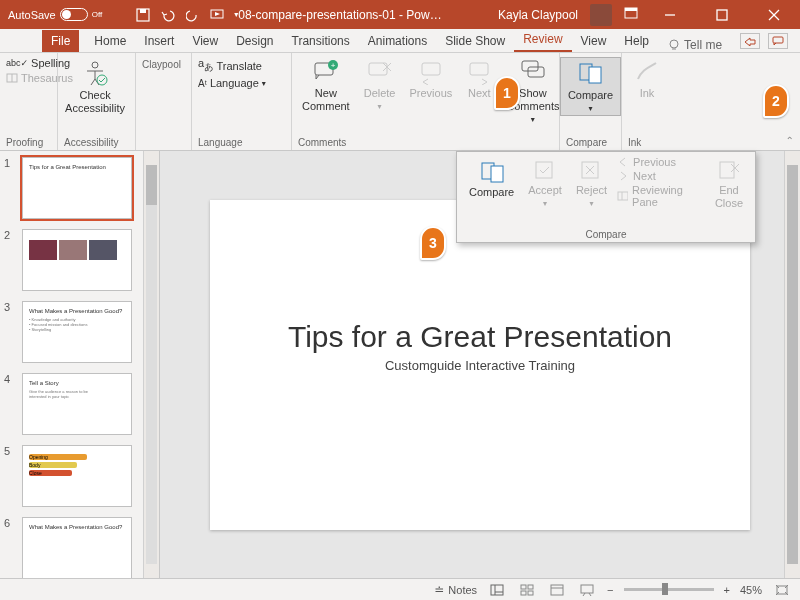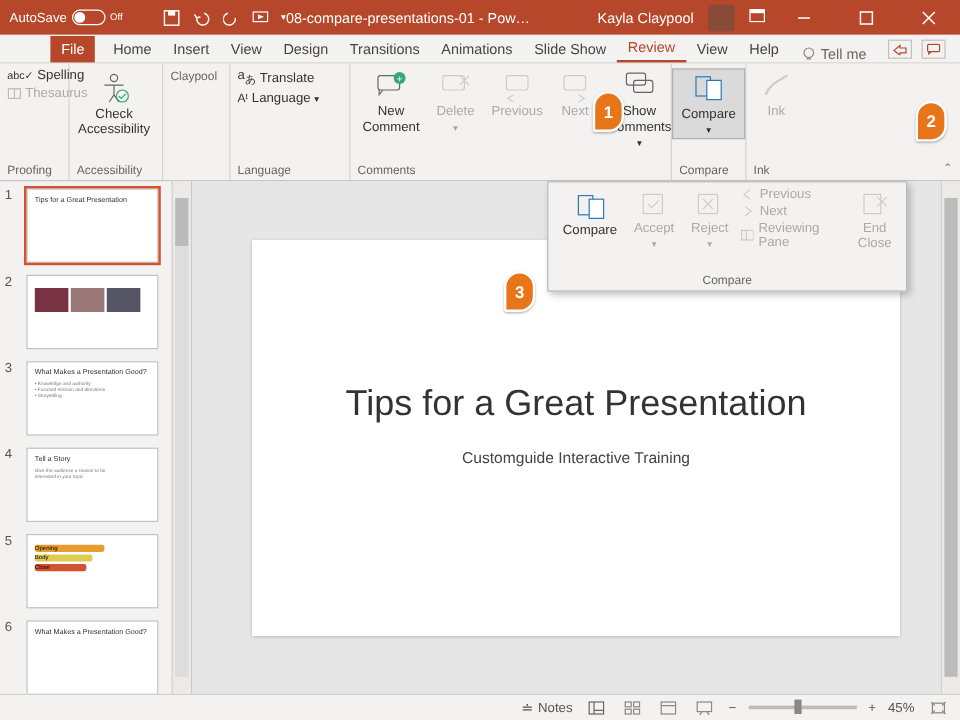--- a/index.html
+++ b/index.html
@@ -49,21 +49,21 @@
 .thumb-img span { width: 28px; height: 20px; background: #888; display: inline-block; }
 .bars span { display: block; height: 6px; margin: 2px 0; border-radius: 2px; }
 .scroll-v { width: 16px; background: #ece9e6; border-left: 1px solid #d0d0d0; position: relative; }
 .scroll-v .track { position: absolute; top: 14px; bottom: 14px; left: 2px; right: 2px; background: #ddd; }
 .scroll-v .thumbbar { height: 40px; background: #bbb; }
 
 .editor { flex: 1; position: relative; display: flex; flex-direction: column; }
 .canvas-wrap { flex: 1; display: flex; align-items: center; justify-content: center; position: relative; }
 .canvas { width: 540px; height: 330px; background: #fff; box-shadow: 0 1px 3px rgba(0,0,0,.25); position: relative; }
 .canvas h1 { font-weight: 300; font-size: 30px; text-align: center; margin-top: 120px; color: #333; }
-.canvas p { font-size: 13px; text-align: center; margin-top: 20px; color: #444; }
+.canvas p { font-size: 13px; text-align: center; margin-top: 4px; color: #444; }
 .editor .scroll-v { position: absolute; right: 0; top: 0; bottom: 0; }
 
 .compare-popup { position: absolute; top: 0; right: 50px; width: 300px; height: 92px; background: #f3f2f1; border: 1px solid #b8b8b8; box-shadow: 2px 3px 6px rgba(0,0,0,.25); display: flex; flex-direction: column; }
 .compare-popup .body { flex: 1; display: flex; padding: 4px 8px; gap: 6px; align-items: flex-start; }
 .compare-popup .grplabel { font-size: 10px; text-align: center; color: #666; padding-bottom: 2px; }
 .ministack { display: flex; flex-direction: column; gap: 2px; font-size: 11px; color: #aaa; }
 .ministack .row { display: flex; align-items: center; gap: 4px; }
 
 .statusbar { height: 22px; background: #f3f2f1; border-top: 1px solid #c8c8c8; display: flex; align-items: center; font-size: 11px; color: #555; padding: 0 8px; gap: 10px; }
 .statusbar .spacer { flex: 1; }

